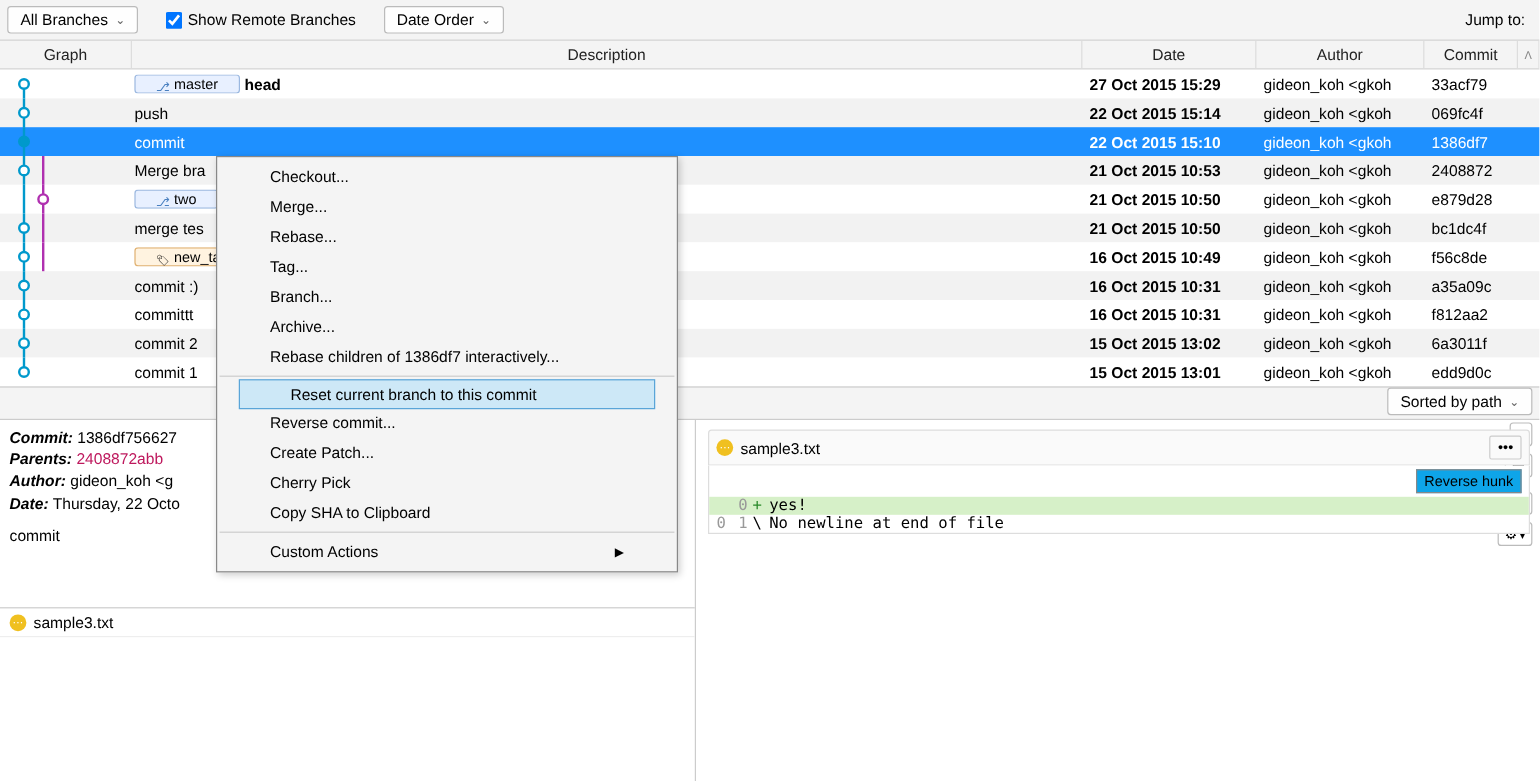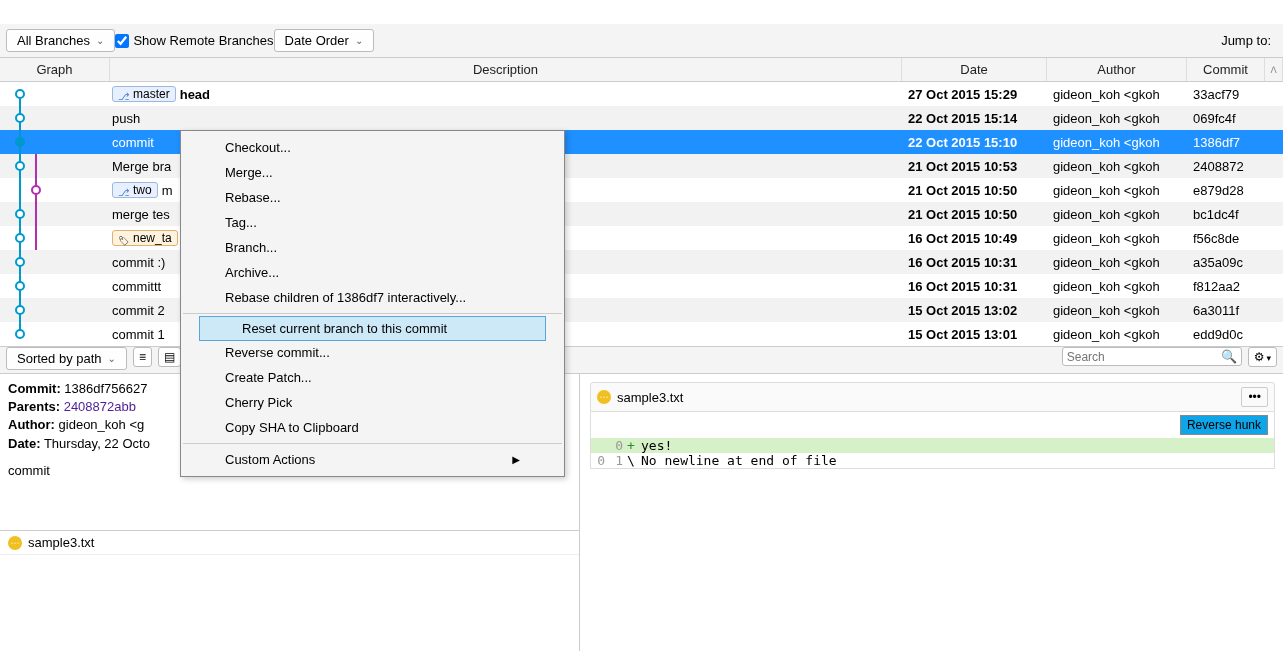--- a/index.html
+++ b/index.html
@@ -1,18 +1,18 @@
 <!DOCTYPE html>
 <html><head>
 <meta charset="utf-8">
 <style>
 * { box-sizing: border-box; margin: 0; padding: 0; }
 body { font-family: "Segoe UI", Tahoma, Arial, sans-serif; font-size: 13px; color: #000; background: #fff; width: 1283px; height: 651px; overflow: hidden; position: relative; }
 
-.toolbar { display: flex; align-items: center; padding: 4px 6px; background: #f4f4f4; border-bottom: 1px solid #ccc; height: 34px; gap: 0; margin-top: 24px; }
+.toolbar { display: flex; align-items: center; padding: 4px 6px; background: #f4f4f4; border-bottom: 1px solid #ccc; height: 34px; gap: 23px; }
 .dd-btn { background: #fefefe; border: 1px solid #bbb; border-radius: 3px; padding: 3px 10px; display: flex; align-items: center; gap: 6px; cursor: pointer; }
 .dd-btn .chev { font-size: 10px; color: #666; }
 .chk { display: flex; align-items: center; gap: 4px; }
 .chk input { width: 14px; height: 14px; }
 .jump { margin-left: auto; font-size: 13px; padding-right: 6px; }
 
 .headers { display: flex; background: #f4f4f4; border-bottom: 1px solid #ccc; height: 24px; }
 .th { border-right: 1px solid #ddd; display: flex; align-items: center; justify-content: center; color: #222; }
 .th-graph { width: 110px; }
 .th-desc { flex: 1; }
@@ -26,48 +26,48 @@
 .row:nth-child(even) { background: #f2f2f2; }
 .row:nth-child(odd) { background: #fff; }
 .row.sel { background: #1e90ff; color: #fff; }
 .cell-graph { width: 110px; position: relative; height: 24px; }
 .cell-desc { flex: 1; padding-left: 2px; display: flex; align-items: center; gap: 4px; overflow: hidden; white-space: nowrap; }
 .cell-date { width: 145px; padding-left: 6px; font-weight: bold; }
 .cell-auth { width: 140px; padding-left: 6px; overflow: hidden; white-space: nowrap; }
 .cell-commit { width: 78px; padding-left: 6px; }
 .cell-scroll { width: 18px; }
 
-.badge { background: #e8f0ff; border: 1px solid #9bb8e0; border-radius: 3px; padding: 0 5px; font-size: 12px; display: inline-flex; align-items: center; gap: 3px; color: #000; }
+.badge { background: #e8f0ff; border: 1px solid #9bb8e0; border-radius: 3px; padding: 0 17px; font-size: 12px; display: inline-flex; align-items: center; gap: 3px; color: #000; }
 .badge.tag { background: #fff3e0; border-color: #e0b070; }
 .badge-icon { width: 12px; height: 10px; display: inline-block; }
 .badge-icon.branch::before { content: "⎇"; font-size: 10px; color: #4a80c0; }
 .badge-icon.tagi::before { content: "🏷"; font-size: 9px; }
 
 
 .dot { width: 10px; height: 10px; border: 2px solid #0099cc; border-radius: 50%; background: #fff; position: absolute; left: 15px; top: 7px; }
 .dot.fill { background: #0099cc; }
 .dot.purple { border-color: #b030b0; left: 31px; }
 .vline { position: absolute; width: 2px; background: #0099cc; left: 19px; top: 0; bottom: 0; }
 .vline.p { background: #b030b0; left: 35px; top: 0; bottom: 0; }
 .row .vline.short-top { top: 12px; }
 .row .vline.short-bot { bottom: 12px; }
 
-.split-bar { height: 28px; background: #f4f4f4; border-top: 1px solid #ccc; border-bottom: 1px solid #ccc; display: flex; align-items: flex-start; padding: 0 6px; gap: 6px; }
+.split-bar { height: 28px; background: #f4f4f4; border-top: 1px solid #ccc; border-bottom: 1px solid #ccc; display: flex; align-items: flex-end; padding: 0 6px; gap: 6px; flex-direction: column; }
 .split-bar .spacer { flex: 1; }
 .srch { display: flex; align-items: center; border: 1px solid #bbb; background: #fff; border-radius: 3px; padding: 1px 4px; width: 180px; }
 .srch input { border: none; outline: none; flex: 1; font-size: 12px; color: #888; background: transparent; }
 .gear-btn, .icon-btn { border: 1px solid #bbb; background: #fff; border-radius: 3px; padding: 2px 5px; cursor: pointer; font-size: 12px; }
 
 .bottom { display: flex; height: 320px; }
 .bottom-left { width: 580px; display: flex; flex-direction: column; border-right: 1px solid #ccc; }
 .bottom-right { flex: 1; display: flex; flex-direction: column; padding: 8px 8px 0 10px; }
 
 .commit-info { padding: 6px 8px; font-size: 13px; line-height: 1.4; }
-.commit-info b { font-weight: bold; }
-.commit-info .link { color: #4c1d95; }
+.commit-info b { font-weight: bold; font-style: italic; }
+.commit-info .link { color: #be185d; }
 .commit-body { padding: 4px 8px; }
 
 .file-row { display: flex; align-items: center; gap: 6px; padding: 4px 8px; border-top: 1px solid #eee; }
 .file-icon { width: 14px; height: 14px; background: #f0c020; border-radius: 50%; display: flex; align-items: center; justify-content: center; font-size: 9px; color: #fff; }
 
 .diff-header { display: flex; align-items: center; gap: 6px; padding: 4px 6px; background: #fafafa; border: 1px solid #ddd; border-radius: 3px 3px 0 0; }
 .diff-header .dots { margin-left: auto; border: 1px solid #ccc; padding: 2px 6px; cursor: pointer; border-radius: 2px; font-size: 12px; }
 .diff-body { border: 1px solid #ddd; border-top: none; font-family: "Consolas", monospace; font-size: 13px; background: #fff; }
 .diff-tool { display: flex; justify-content: flex-end; padding: 3px 6px; }
 .rh-btn { border: 1px solid #888; background: #0ea5e9; padding: 2px 6px; cursor: pointer; font-size: 12px; }

